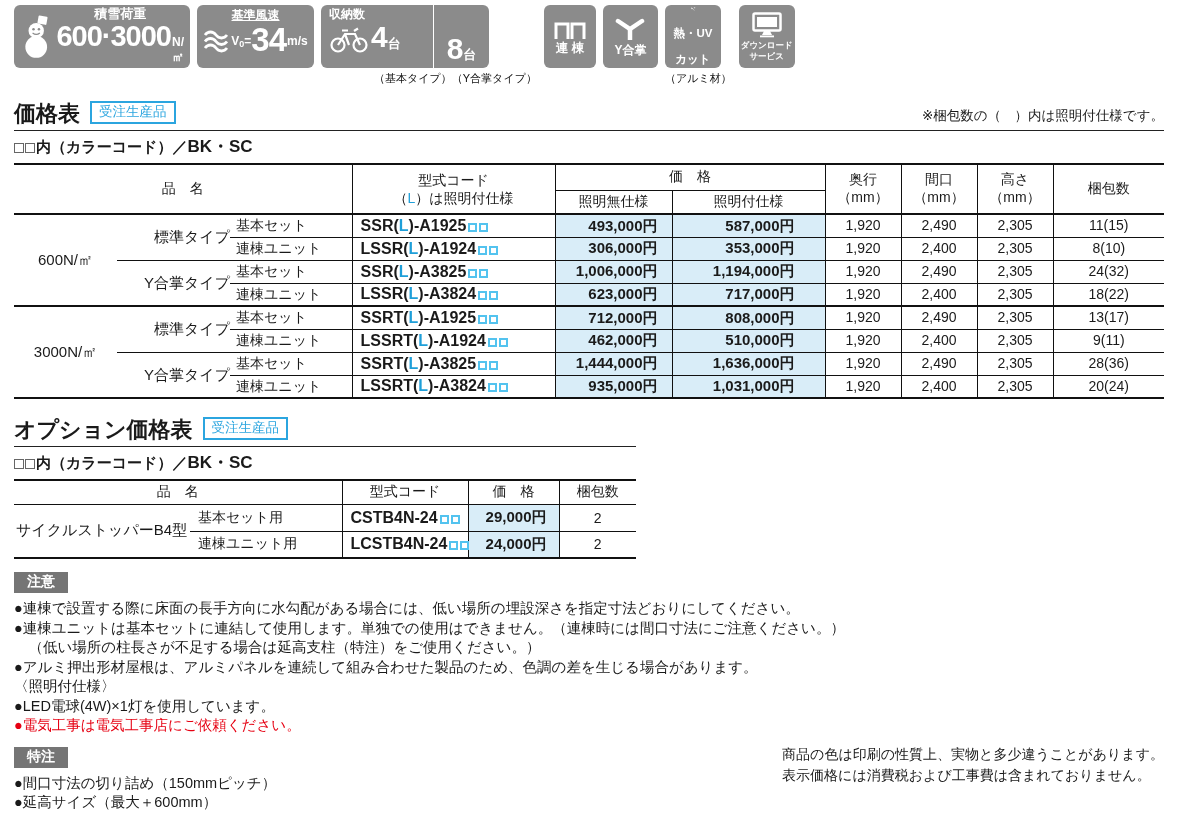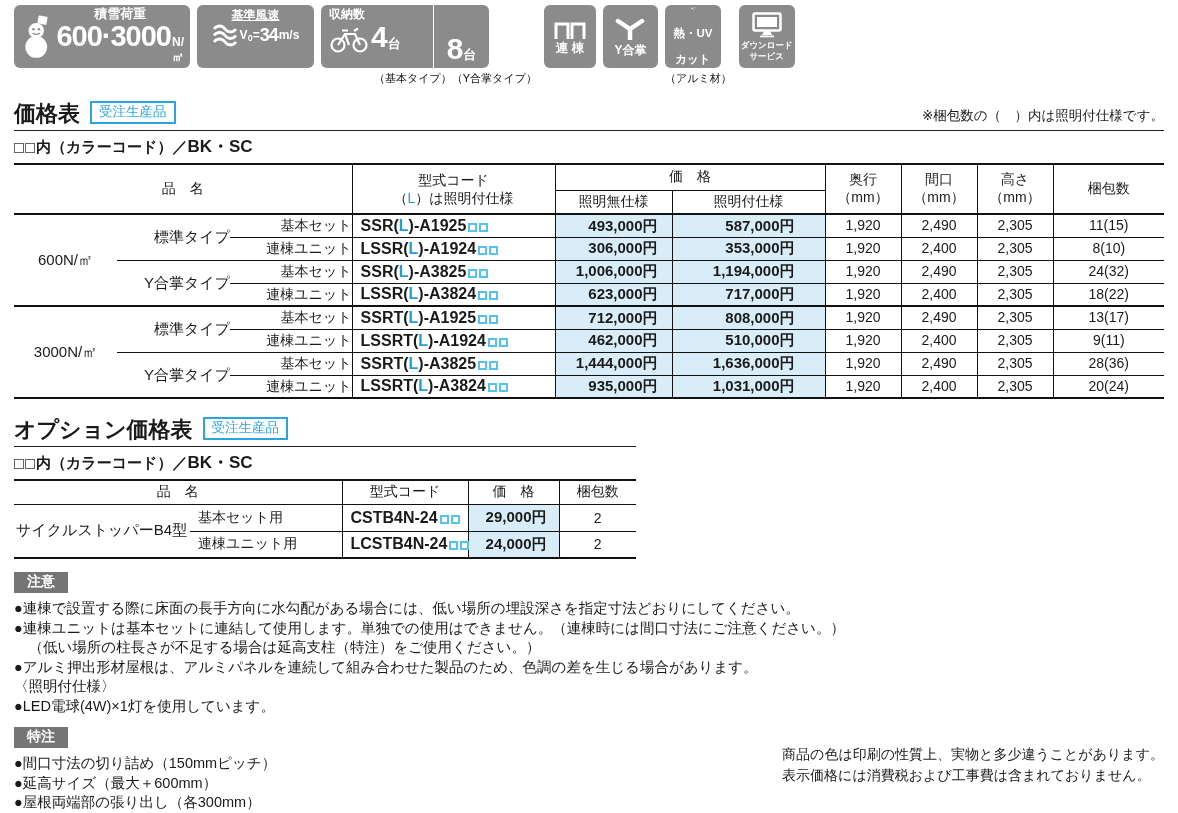--- a/index.html
+++ b/index.html
@@ -53,21 +53,21 @@
   td { padding:0; }
   .vl { border-left:1px solid #111; }
   .price thead tr.hr1 th { height:26px; }
   .price thead tr.hr2 th { height:24px; }
   .price thead th.h-price { border-bottom:1px solid #111; }
   .price tbody td { border-top:1px solid #111; height:23px; line-height:1.1; }
   .price tbody tr.gstart td { border-top:2px solid #111; }
   .code-sub { line-height:1.15; }
   td.load { text-align:center; font-size:15px; }
   td.type { text-align:right; padding-left:8px; font-size:15px; }
-  td.set  { text-align:right; padding-left:6px; }
+  td.set  { text-align:left; padding-left:6px; }
   td.code { text-align:left; padding-left:8px; font-weight:700; font-size:16px; white-space:nowrap; }
   td.pcell{ text-align:right; font-weight:700; font-size:15px; background:#d9edf8; }
   td.poff { padding-right:14px; }
   td.pon  { padding-right:30px; }
   td.dim, td.packs { text-align:center; }
   .lblue { color:#1e9fd9; }
   .sq { display:inline-block; width:9px; height:9px; border:2px solid #53c3ef; margin-left:2px; vertical-align:-1px; background:#fff; }
 
   .opt thead th { height:24px; border-bottom:1px solid #111; }
   .opt tbody td { border-top:1px solid #111; height:27px; }
@@ -118,21 +118,21 @@
         <span class="blabel" style="font-size:12px;text-decoration:underline;">基準風速</span>
         <span class="b2row">
           <svg width="26" height="24" viewBox="0 0 26 24" style="margin-right:2px;">
             <path d="M2 6 c3 -4 8 -4 11 0 c3 4 8 4 11 0" stroke="#fff" stroke-width="2.8" fill="none"></path>
             <path d="M2 12.5 c3 -4 8 -4 11 0 c3 4 8 4 11 0" stroke="#fff" stroke-width="2.8" fill="none"></path>
             <path d="M2 19 c3 -4 8 -4 11 0 c3 4 8 4 11 0" stroke="#fff" stroke-width="2.8" fill="none"></path>
           </svg>
           <span class="vsmall">V</span>
             <span class="vsub">0</span>
             <span class="vsmall">=</span>
-          <span class="bigval" style="font-size:18px;">34</span>
+          <span class="bigval" style="font-size:33px;">34</span>
           <span class="bunit">m/s</span>
         </span>
       </div>
     </div>
 
     <div class="bwrap">
       <div class="badge b3">
         <div class="b3left">
           <span class="blabel" style="font-size:12px;">収納数</span>
           <span class="b3row">
@@ -393,20 +393,21 @@
 
   <div class="notesec">
     <span class="seclabel">注意</span>
     <div class="notes">
         <div>●連棟で設置する際に床面の長手方向に水勾配がある場合には、低い場所の埋設深さを指定寸法どおりにしてください。</div>
         <div>●連棟ユニットは基本セットに連結して使用します。単独での使用はできません。（連棟時には間口寸法にご注意ください。）</div>
         <div>　（低い場所の柱長さが不足する場合は延高支柱（特注）をご使用ください。）</div>
         <div>●アルミ押出形材屋根は、アルミパネルを連続して組み合わせた製品のため、色調の差を生じる場合があります。</div>
         <div>〈照明付仕様〉</div>
         <div>●LED電球(4W)×1灯を使用しています。</div>
+        <div class="red">●電気工事は電気工事店にご依頼ください。</div>
       </div>
   </div>
 
   <div class="notesec" style="margin-top:11px;">
     <span class="seclabel">特注</span>
     <div class="notes">
         <div>●間口寸法の切り詰め（150mmピッチ）</div>
         <div>●延高サイズ（最大＋600mm）</div>
         <div>●屋根両端部の張り出し（各300mm）</div>
       </div>

